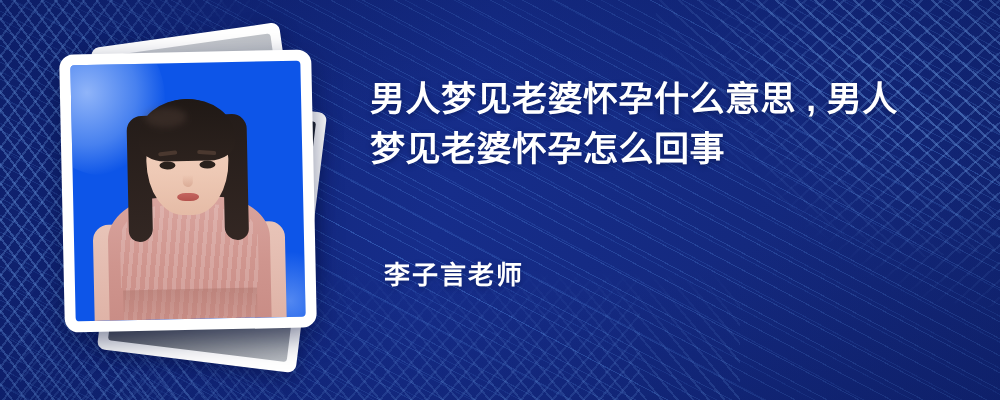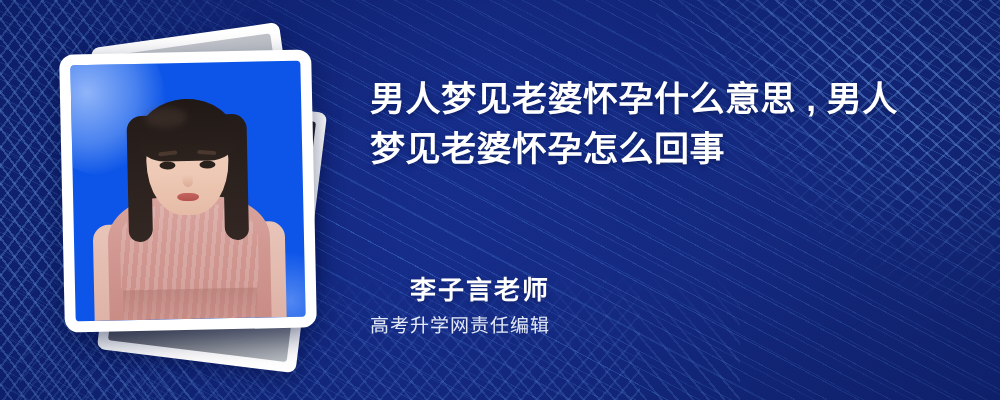--- a/index.html
+++ b/index.html
@@ -437,23 +437,22 @@
     color: #ffffff;
     font-size: 35px;
     font-weight: bold;
     line-height: 1.44;
     letter-spacing: 0.5px;
     text-shadow: 0 2px 5px rgba(5,18,70,0.55);
   }
 
   .byline {
     position: absolute;
-    top: 275px;
+    top: 260px;
     left: 14px;
-    text-align: right;
   }
 
   .author {
     color: #ffffff;
     font-size: 26px;
     font-weight: bold;
     letter-spacing: 2px;
     line-height: 1.2;
     text-shadow: 0 2px 5px rgba(5,18,70,0.5);
   }
@@ -517,17 +516,16 @@
 
   <div class="content">
 
     <div class="title">
       <div>男人梦见老婆怀孕什么意思 , 男人</div>
       <div>梦见老婆怀孕怎么回事</div>
     </div>
 
     <div class="byline">
       <div class="author">李子言老师</div>
-      <div class="role">高考升学网责任编辑</div>
     </div>
 
   </div>
 </div>
 
 </body></html>

